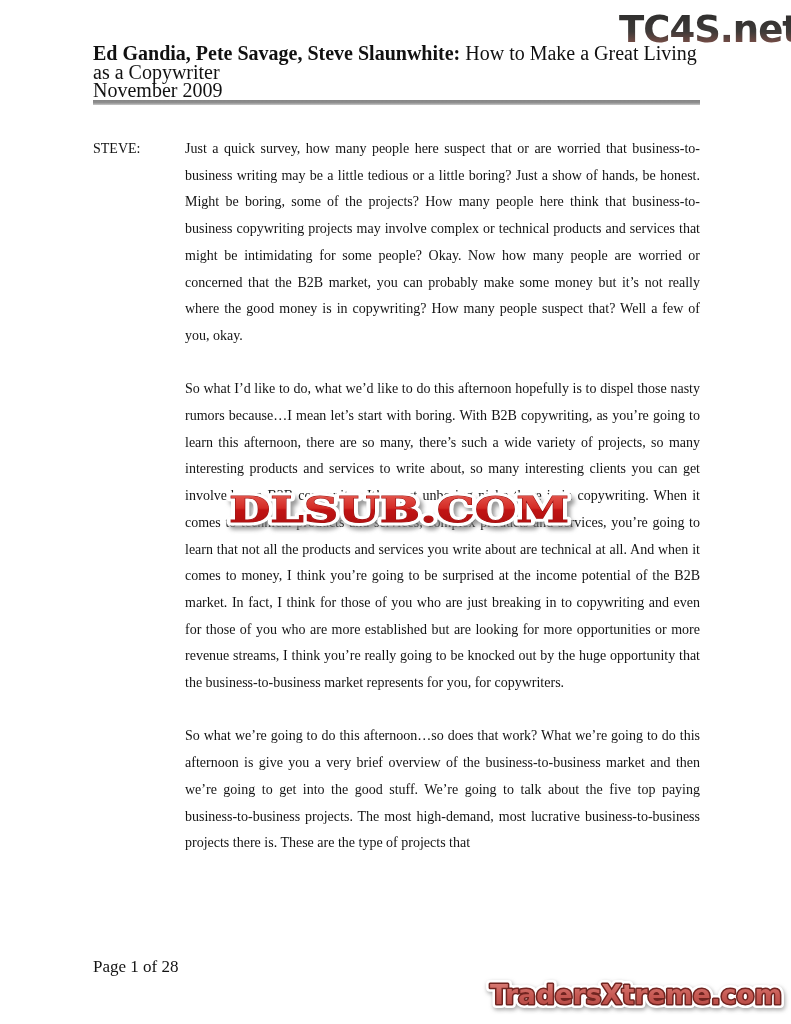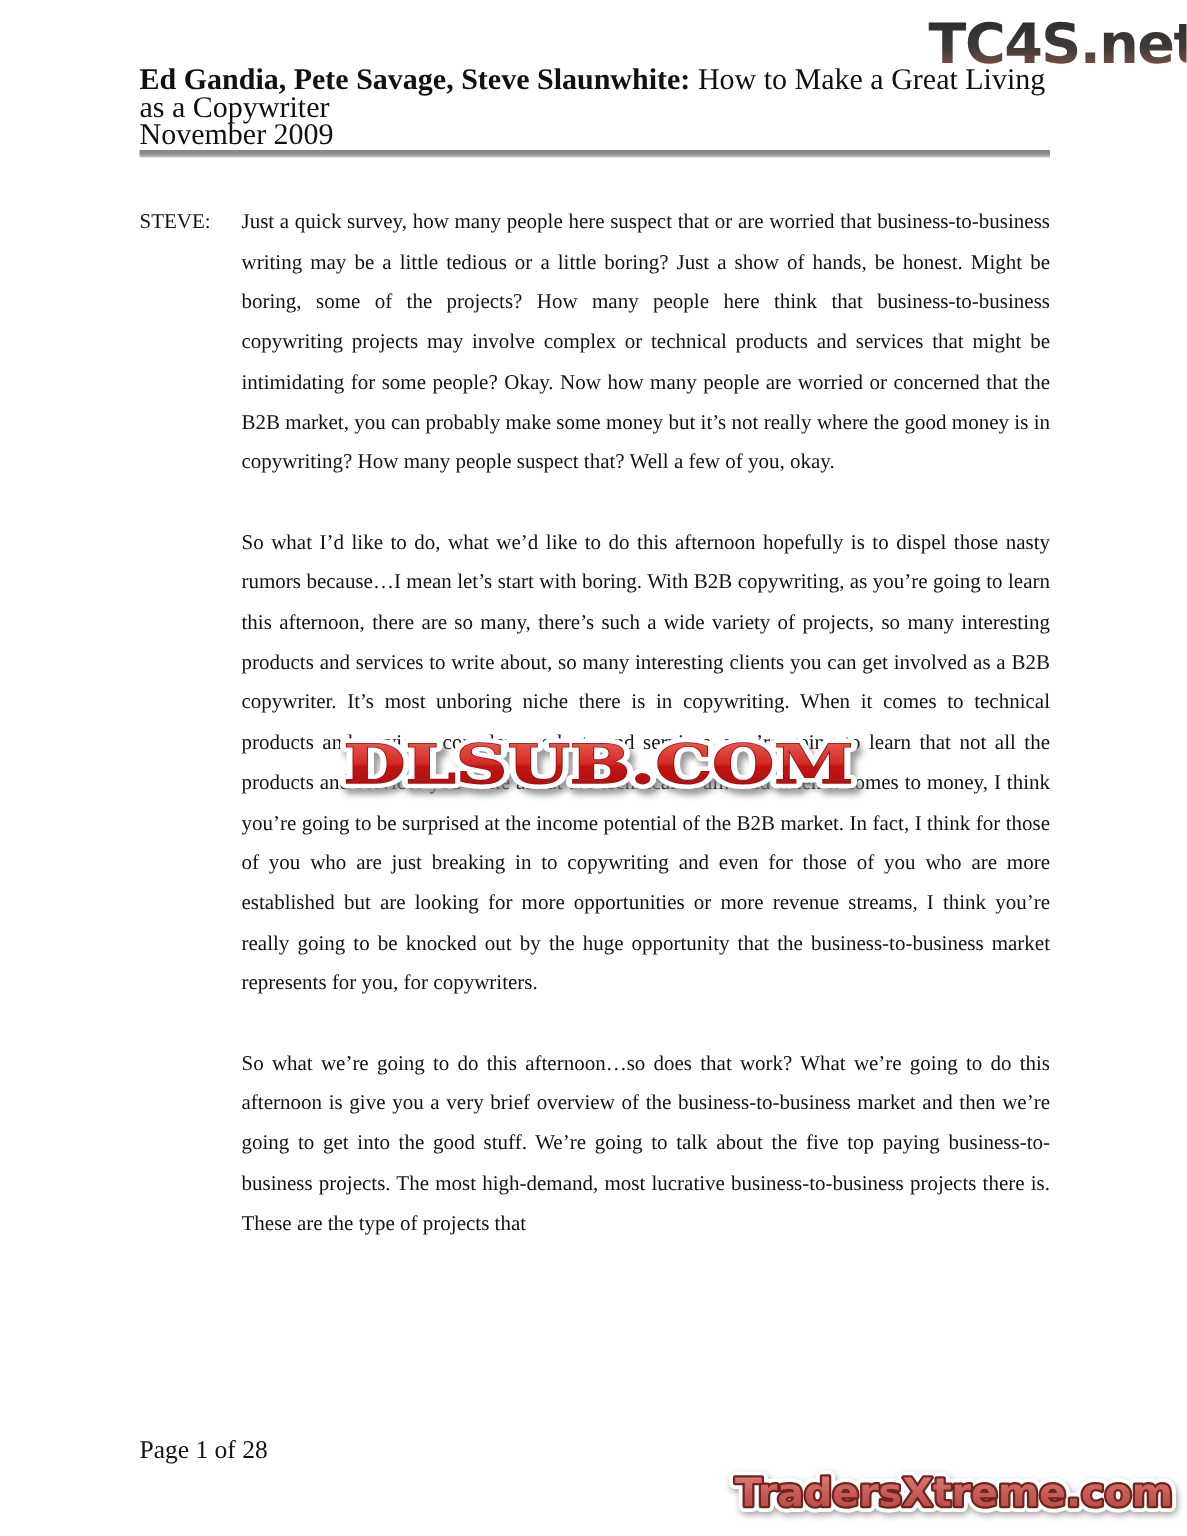--- a/index.html
+++ b/index.html
@@ -27,21 +27,21 @@
     position:absolute;left:93px;top:100px;width:607px;height:5px;
     background:linear-gradient(180deg,#858585 0%,#8f8f8f 55%,#c8c8c8 100%);
   }
 
   
   .transcript{
     position:absolute;left:93px;top:136px;width:607px;
     font-size:14px;line-height:26.7px;
   }
   .speaker{position:absolute;left:0;top:0;}
-  .paras{margin-left:68px;}
+  .paras{margin-left:92px;}
   .paras p{margin:0 0 26.7px 0;text-align:justify;text-justify:inter-word;}
 
   
   .wm-center{
     position:absolute;left:221px;top:485px;
     filter:drop-shadow(3px 4px 2px rgba(120,120,120,0.75));
   }
 
   
   .footer{position:absolute;left:93px;top:957px;font-size:17px;}

